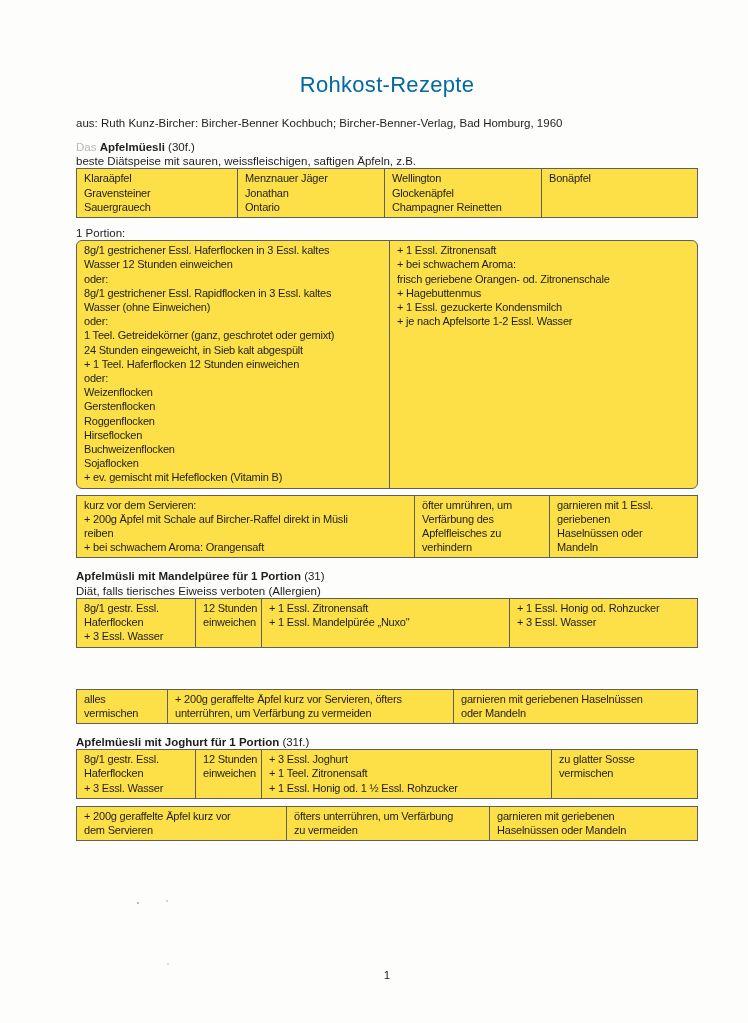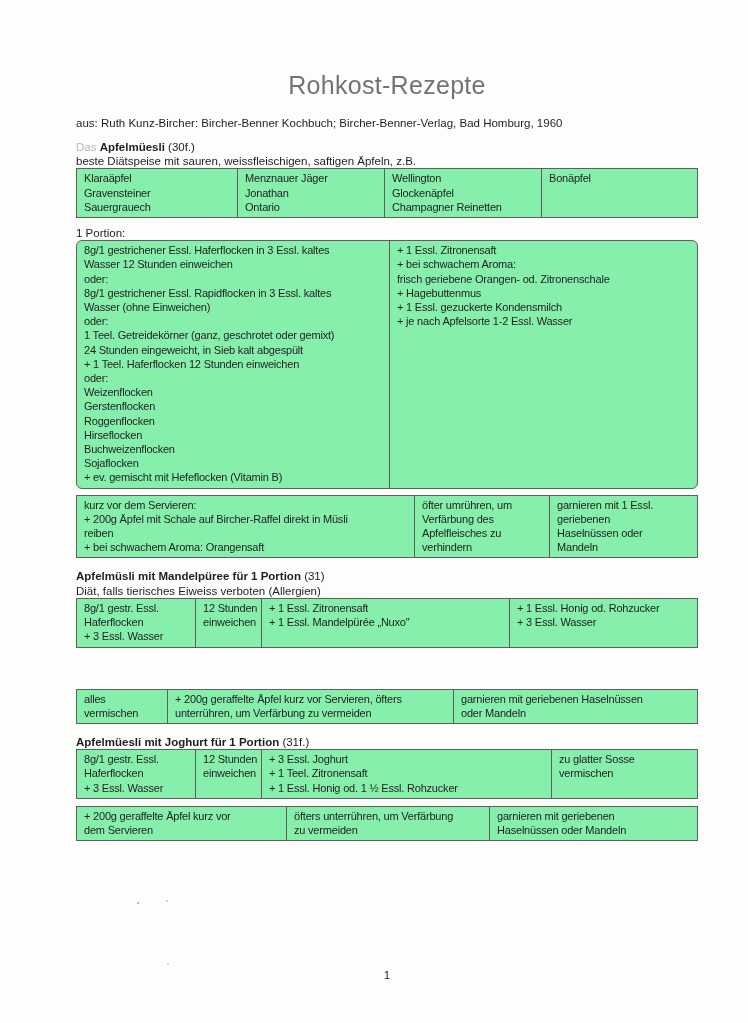--- a/index.html
+++ b/index.html
@@ -4,31 +4,31 @@
 <title>Rohkost-Rezepte</title>
 <style>
   html,body { margin:0; padding:0; background:#ffffff; }
   .page {
     position:relative; width:748px; height:1023px; background:#fdfdfc;
     font-family:"Liberation Sans","DejaVu Sans",sans-serif; color:#1e1e1e;
     overflow:hidden;
   }
   .content { position:absolute; left:76px; top:0; width:622px; }
   .title {
-    text-align:center; font-size:25px; line-height:30px; font-weight:400;
-    letter-spacing:0.3px; color:#737373; margin:70px 0 0;
+    text-align:center; font-size:22px; line-height:30px; font-weight:400;
+    letter-spacing:0.3px; color:#0369a1; margin:70px 0 0;
   }
   .src { font-size:11.5px; line-height:14px; margin:16px 0 0; }
   .h2 { font-size:11.5px; line-height:14.2px; margin:10px 0 0; font-weight:400; }
   .h2 b { font-weight:700; }
   .hfade { color:#b8b8b8; }
   .sub { font-size:11.5px; line-height:14.2px; margin:0; }
   .plabel { font-size:11.5px; line-height:14.2px; margin:8px 0 0; }
   .tbl {
-    display:grid; border:1px solid #5f5f5f; background:#86efac;
+    display:grid; border:1px solid #5f5f5f; background:#fde047;
     font-size:11px; line-height:14.2px; letter-spacing:-0.2px;
   }
   .mt6 { margin-top:6px; } .mt7 { margin-top:7px; } .mt9 { margin-top:9px; }
   .mt11 { margin-top:11px; }
   .cell {
     padding:2px 5px 3px 7px; border-left:1px solid #5f5f5f;
     white-space:pre; overflow:hidden; vertical-align:top;
   }
   .cell:first-child { border-left:none; }
   .pageno {

